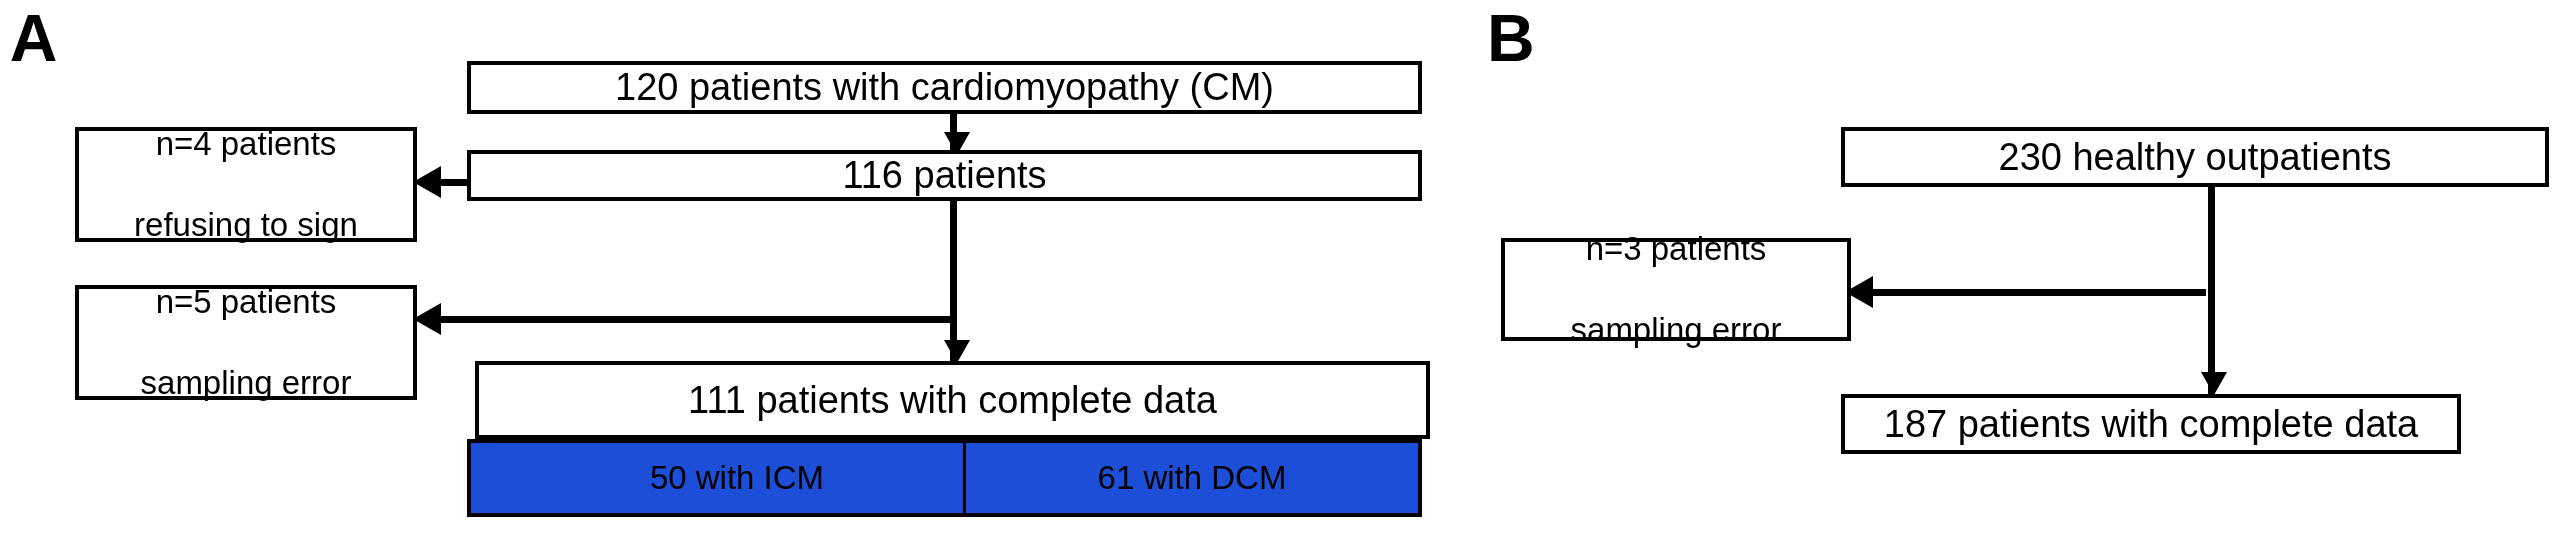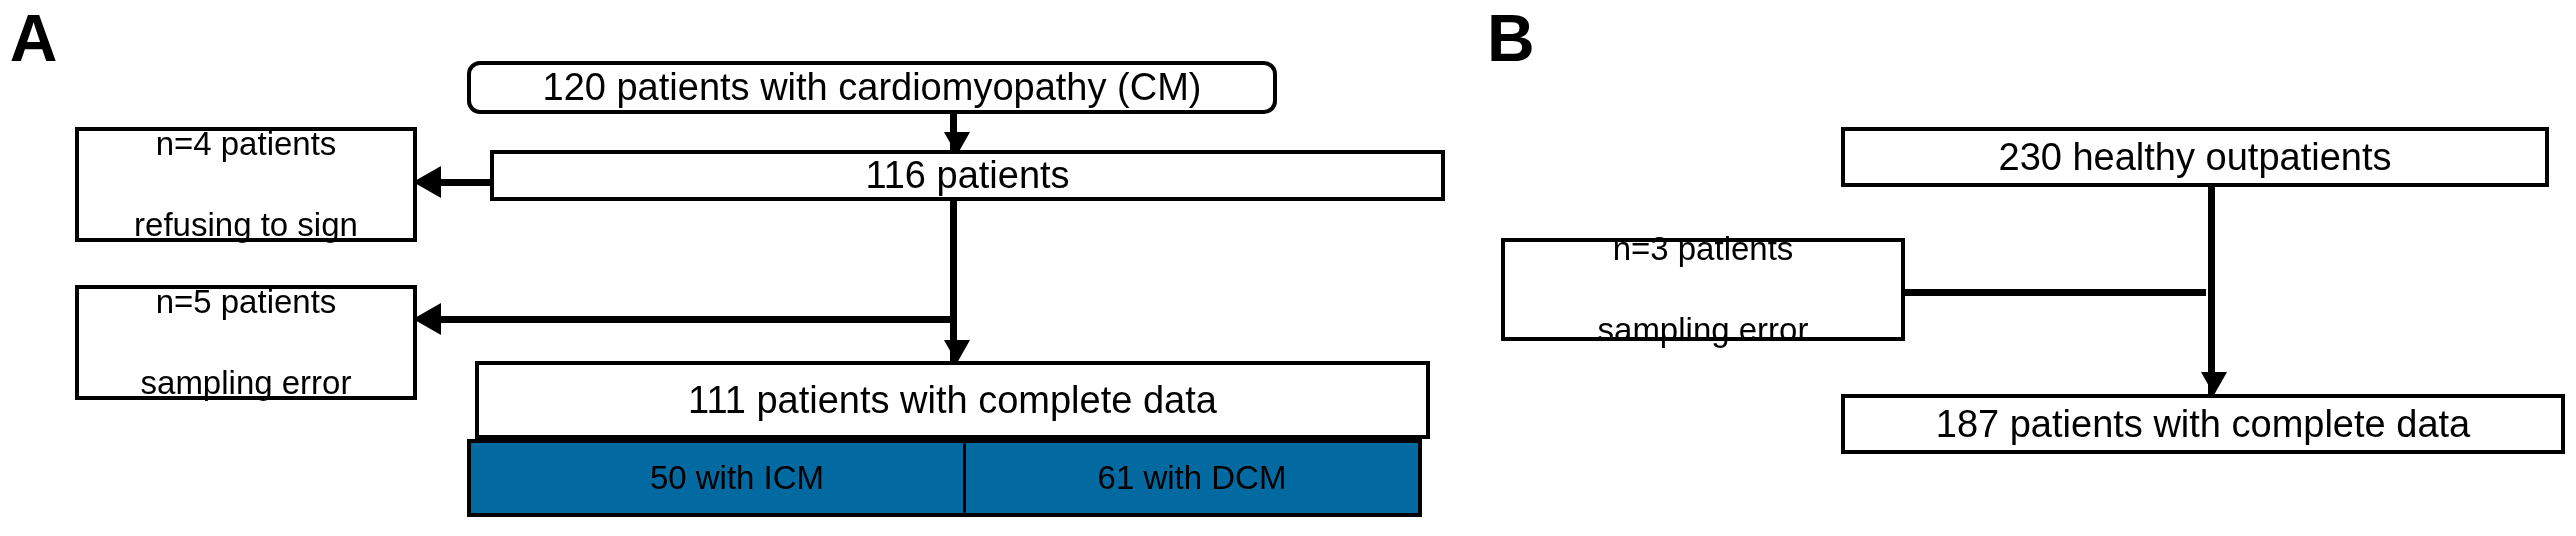--- a/index.html
+++ b/index.html
@@ -58,21 +58,21 @@
 
   .box.small-text {
     font-size: 33px;
   }
 
   
   .split-box {
     position: absolute;
     box-sizing: border-box;
     border: 4.3px solid #000000;
-    background: #0369a1;
+    background: #1d4ed8;
     display: flex;
     padding-left: 40px;
   }
   .split-cell {
     flex: 1 1 50%;
     display: flex;
     align-items: center;
     justify-content: center;
     font-family: "Liberation Sans", sans-serif;
     font-size: 33px;
@@ -126,25 +126,25 @@
 
   <div class="v-line" style="left:950px; top:197px; height:169px;"></div>
   <div class="arrow-down" style="left:944px; top:340px;"></div>
 
   <div class="h-line" style="left:440px; top:179px; width:514px;"></div>
   <div class="arrow-left" style="left:413px; top:166px;"></div>
 
   <div class="h-line" style="left:440px; top:316px; width:514px;"></div>
   <div class="arrow-left" style="left:413px; top:303px;"></div>
 
-  <div class="box" style="left:467px; top:61px; width:810px; height:53px;border-radius:13px;">
+  <div class="box" style="left:467px; top:61px; width:955px; height:53px;">
     <span>120 patients with cardiomyopathy (CM)</span>
   </div>
 
-  <div class="box" style="left:490px; top:150px; width:955px; height:51px;">
+  <div class="box" style="left:467px; top:150px; width:955px; height:51px;">
     <span>116 patients</span>
   </div>
 
   <div class="box" style="left:475px; top:361px; width:955px; height:78px;">
     <span>111 patients with complete data</span>
   </div>
 
   <div class="split-box" style="left:467px; top:439px; width:955px; height:78px;">
     <div class="split-cell left-cell">
       <span>50 with ICM</span>
@@ -169,23 +169,23 @@
   <div class="v-line" style="left:2208px; top:187px; height:211px;"></div>
   <div class="arrow-down" style="left:2201px; top:372px;"></div>
 
   <div class="h-line" style="left:1871px; top:289px; width:335px;"></div>
   <div class="arrow-left" style="left:1845px; top:276px;"></div>
 
   <div class="box" style="left:1841px; top:127px; width:708px; height:60px;">
     <span>230 healthy outpatients</span>
   </div>
 
-  <div class="box" style="left:1841px; top:394px; width:724px; height:60px;">
+  <div class="box" style="left:1841px; top:394px; width:620px; height:60px;">
     <span>187 patients with complete data</span>
   </div>
 
-  <div class="box two-line small-text" style="left:1501px; top:238px; width:404px; height:103px;">
+  <div class="box two-line small-text" style="left:1501px; top:238px; width:350px; height:103px;">
     <span>n=3 patients</span>
     <span>sampling error</span>
   </div>
 
 </div>
 
 
 </body></html>

